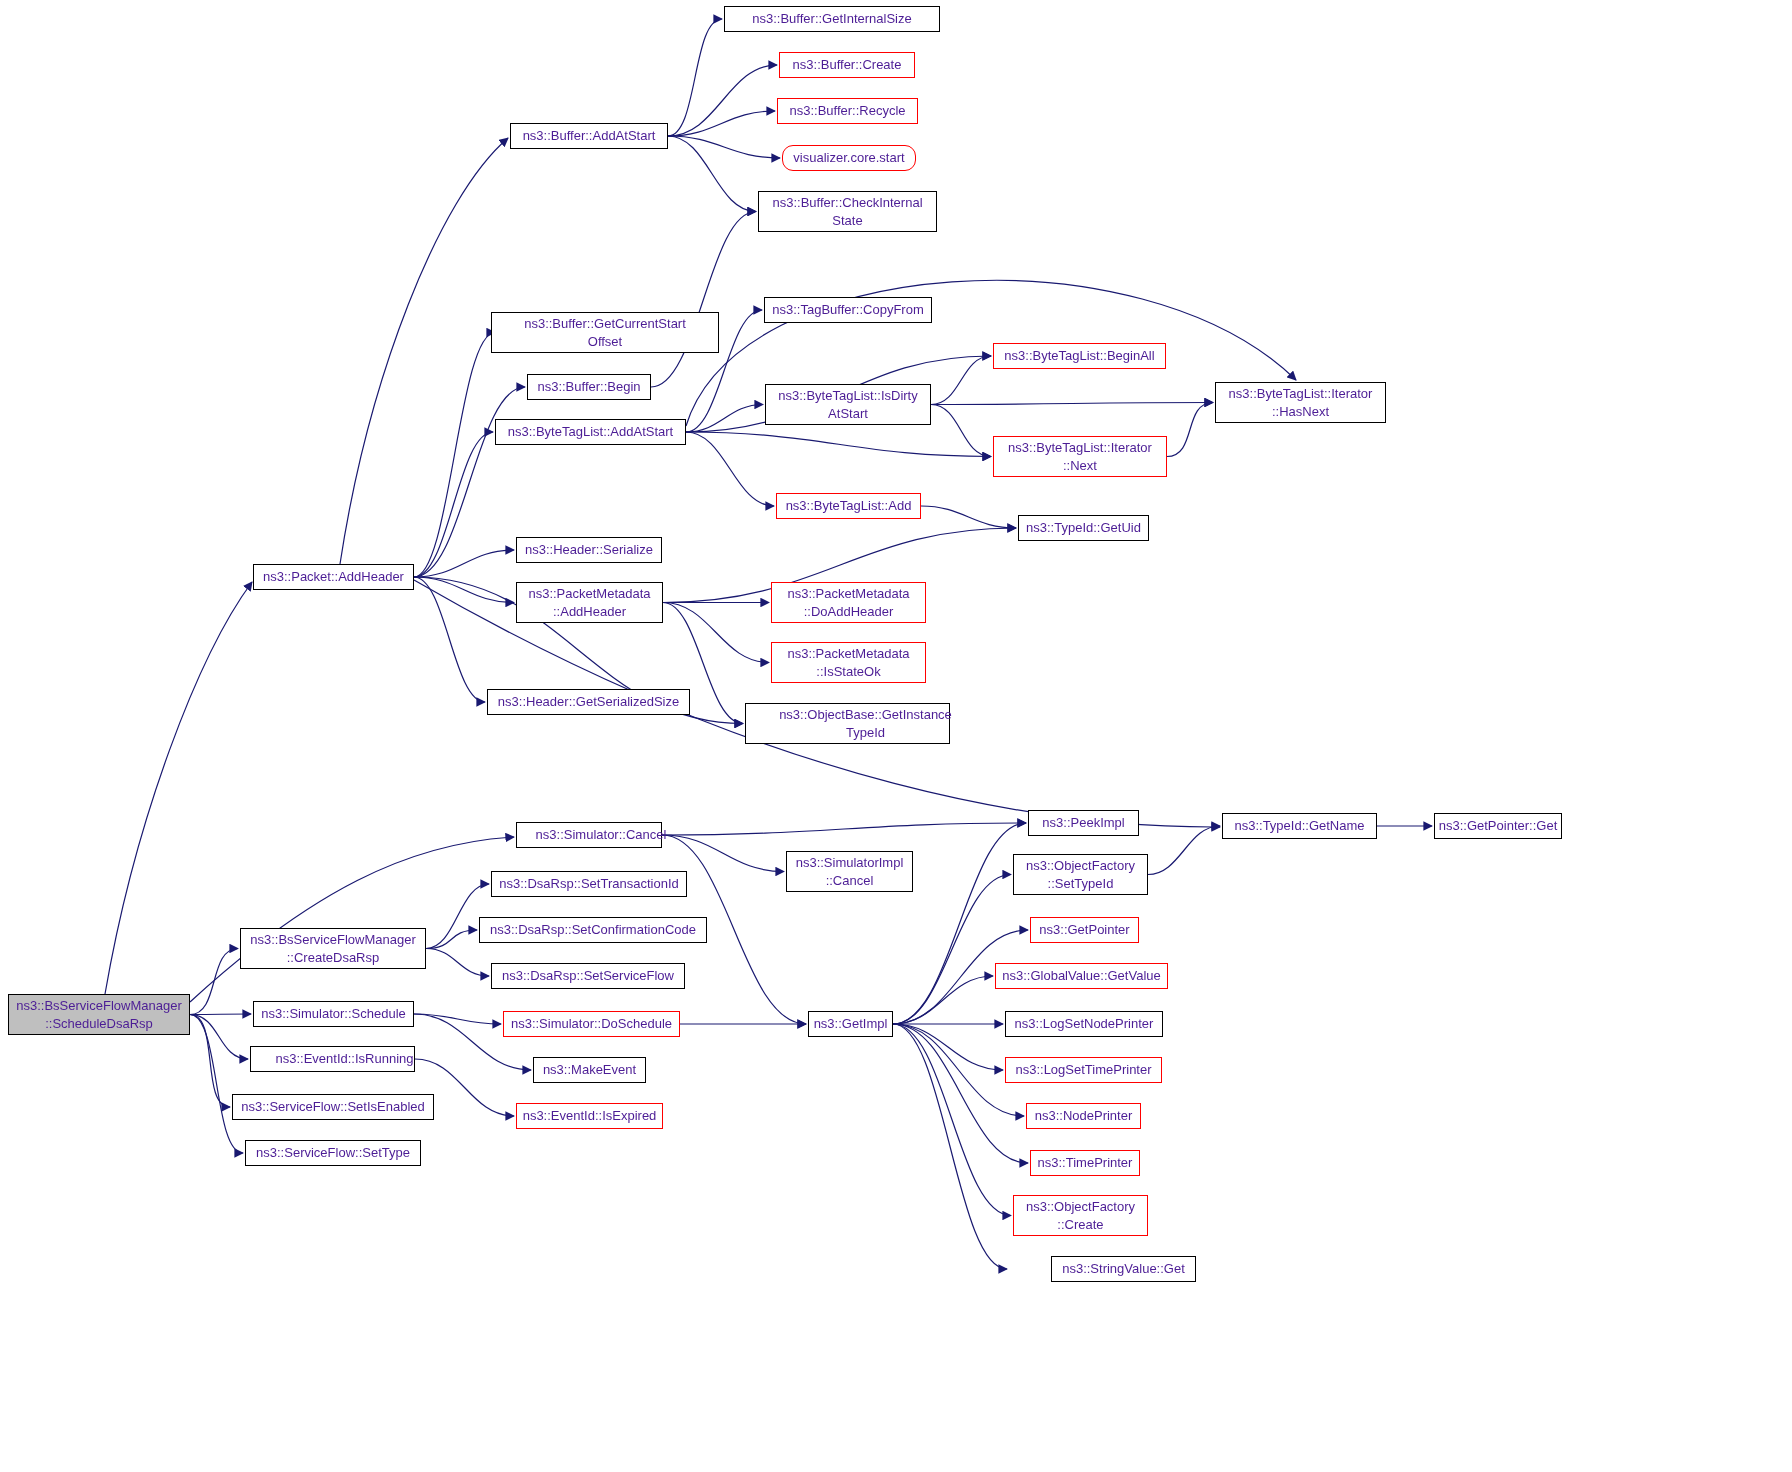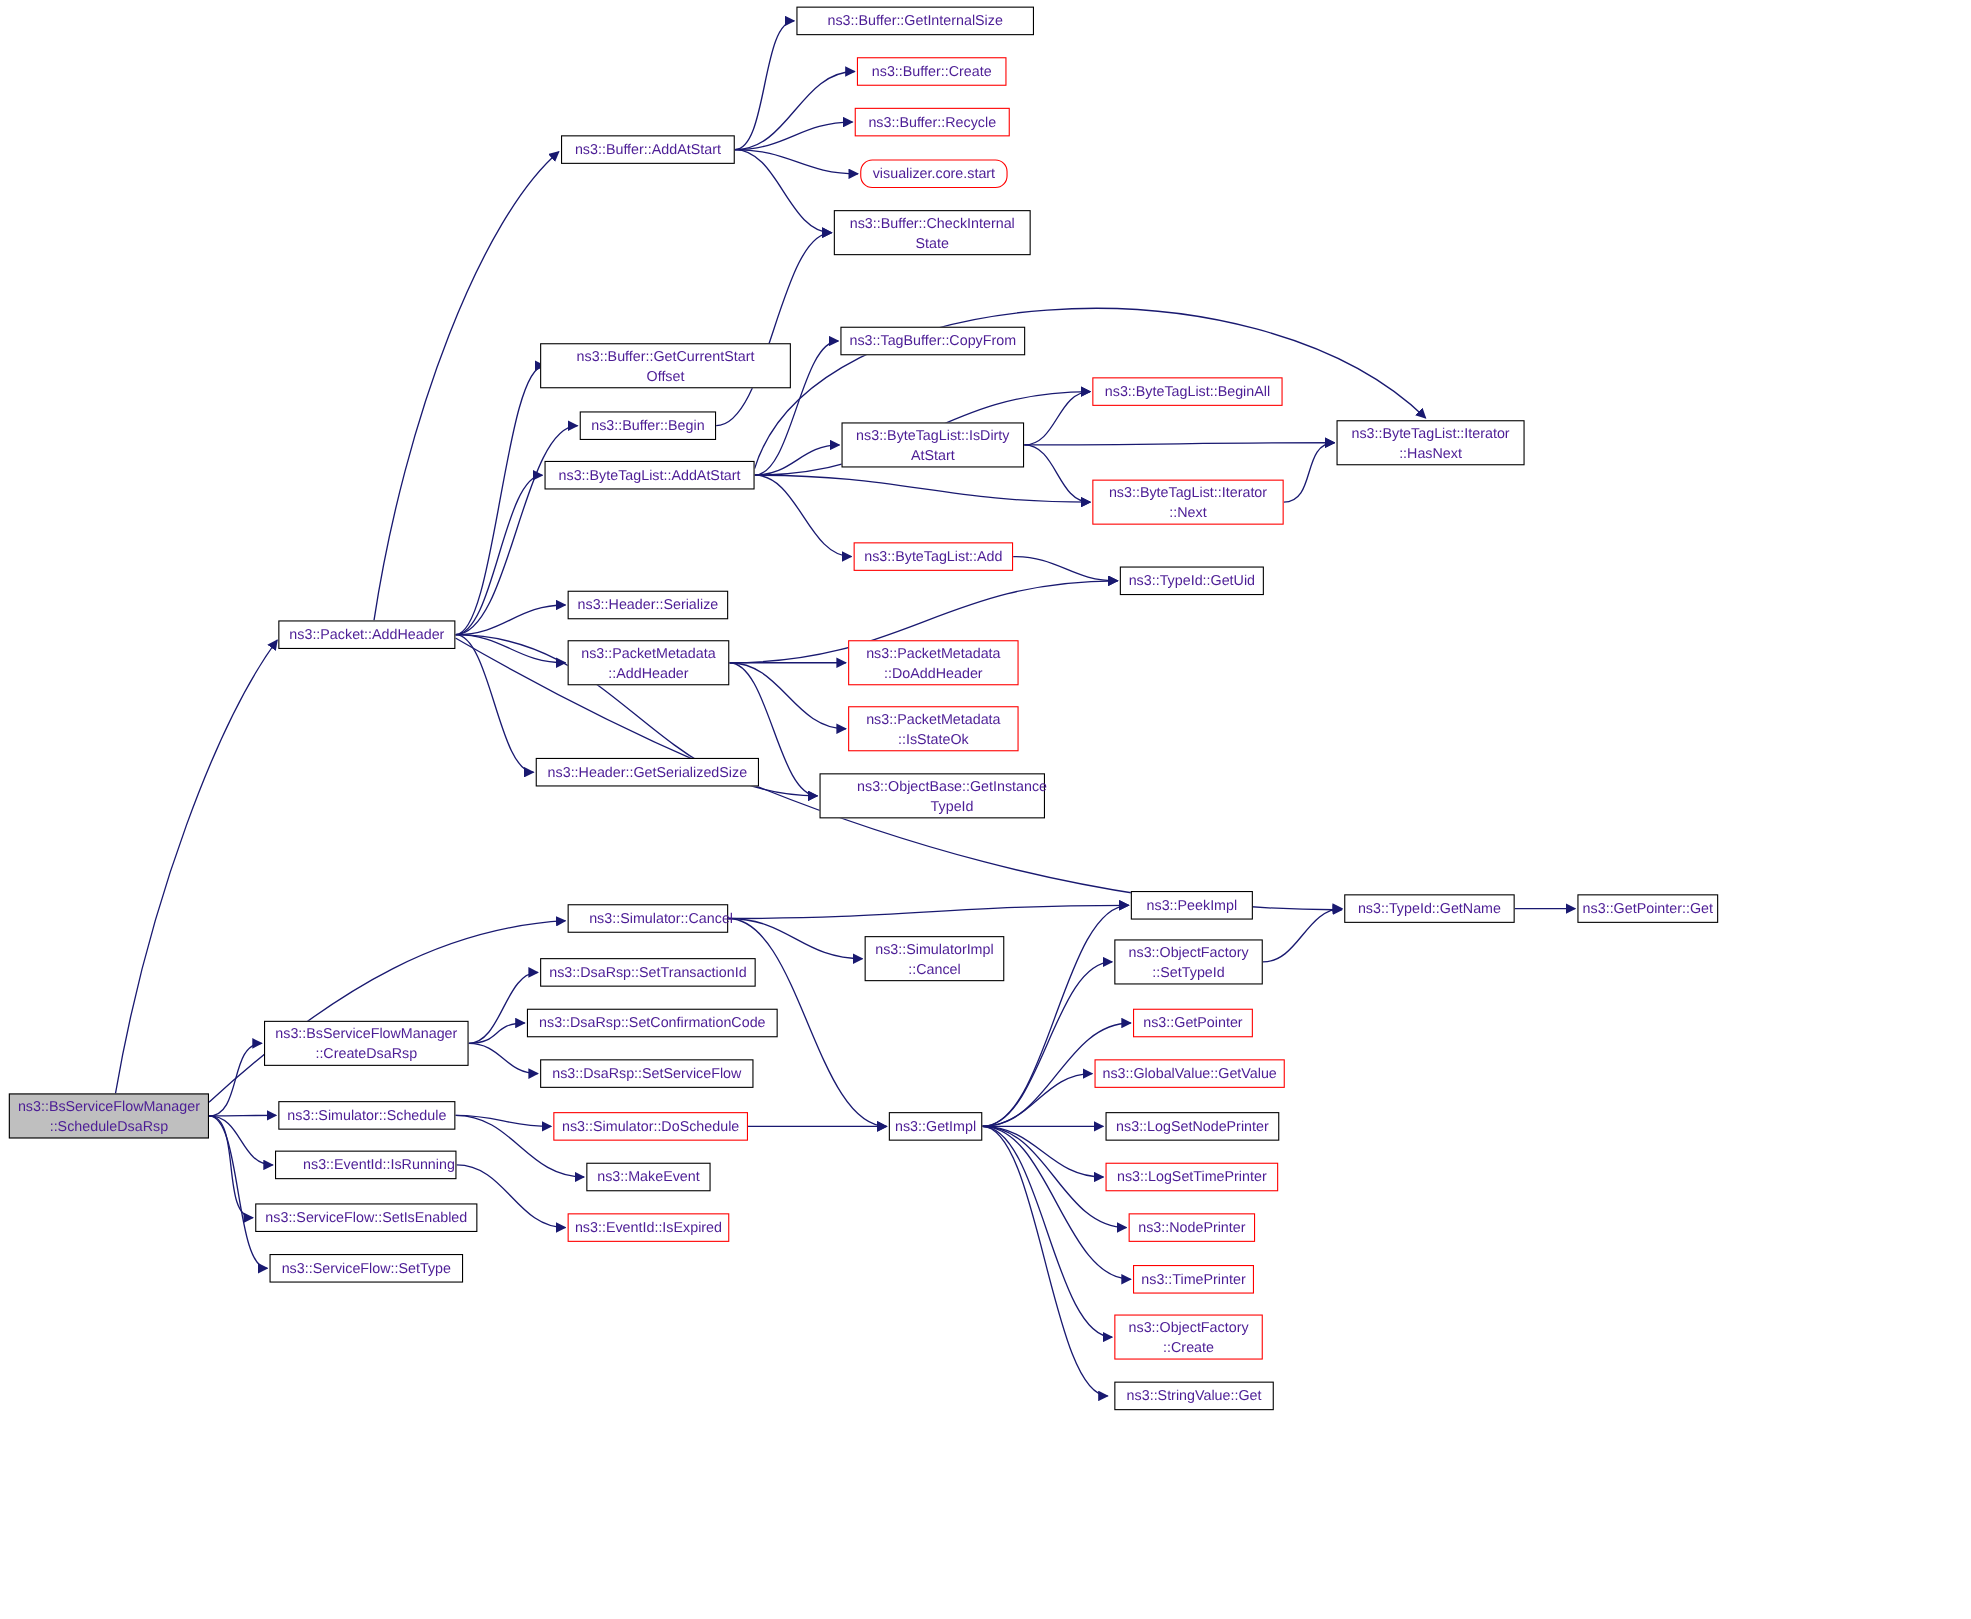--- a/index.html
+++ b/index.html
@@ -163,15 +163,15 @@
       <div class="node normal" style="left: 250px; top: 1046px; width: 165px; height: 26px; border-color: rgb(0, 0, 0); background: rgb(255, 255, 255); padding-left: 24px;">ns3::EventId::IsRunning</div>
       <div class="node normal" style="left: 533px; top: 1057px; width: 113px; height: 26px; border-color: rgb(0, 0, 0); background: rgb(255, 255, 255);">ns3::MakeEvent</div>
       <div class="node truncated" style="left: 1005px; top: 1057px; width: 157px; height: 26px; border-color: rgb(255, 0, 0); background: rgb(255, 255, 255);">ns3::LogSetTimePrinter</div>
       <div class="node normal" style="left: 232px; top: 1094px; width: 202px; height: 26px; border-color: rgb(0, 0, 0); background: rgb(255, 255, 255);">ns3::ServiceFlow::SetIsEnabled</div>
       <div class="node truncated" style="left: 516px; top: 1103px; width: 147px; height: 26px; border-color: rgb(255, 0, 0); background: rgb(255, 255, 255);">ns3::EventId::IsExpired</div>
       <div class="node truncated" style="left: 1026px; top: 1103px; width: 115px; height: 26px; border-color: rgb(255, 0, 0); background: rgb(255, 255, 255);">ns3::NodePrinter</div>
       <div class="node normal" style="left: 245px; top: 1140px; width: 176px; height: 26px; border-color: rgb(0, 0, 0); background: rgb(255, 255, 255);">ns3::ServiceFlow::SetType</div>
       <div class="node truncated" style="left: 1030px; top: 1150px; width: 110px; height: 26px; border-color: rgb(255, 0, 0); background: rgb(255, 255, 255);">ns3::TimePrinter</div>
       <div class="node truncated" style="left: 1013px; top: 1195px; width: 135px; height: 41px; border-color: rgb(255, 0, 0); background: rgb(255, 255, 255);">ns3::ObjectFactory
 ::Create</div>
-      <div class="node normal" style="left: 1013px; top: 1256px; width: 145px; height: 26px; border-color: rgb(0, 0, 0); background: rgb(255, 255, 255);">ns3::StringValue::Get</div>
+      <div class="node normal" style="left: 1051px; top: 1256px; width: 145px; height: 26px; border-color: rgb(0, 0, 0); background: rgb(255, 255, 255);">ns3::StringValue::Get</div>
     </div>
 </div>
 
 </body></html>

